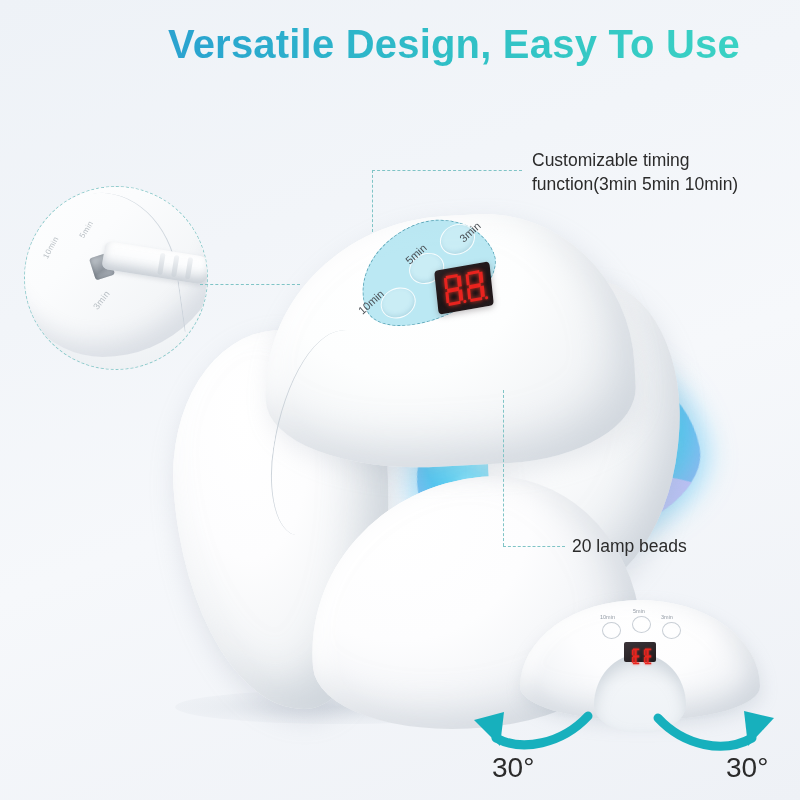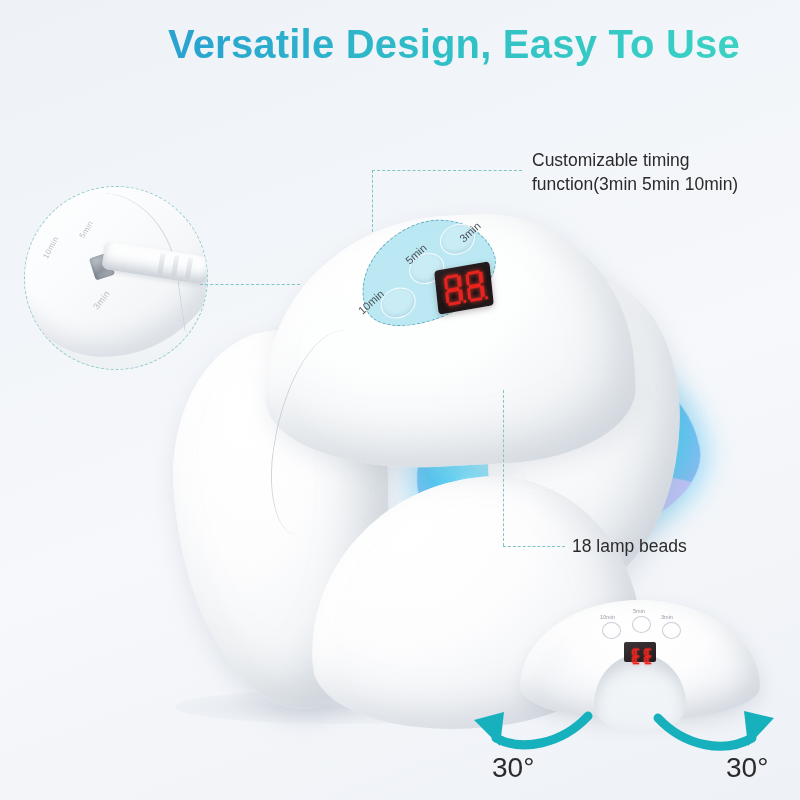--- a/index.html
+++ b/index.html
@@ -500,21 +500,21 @@
     </div>
   </div>
 
   <div class="dline v" style="left:372px; top:170px; height:62px;"></div>
   <div class="dline h" style="left:372px; top:170px; width:150px;"></div>
   <div class="callout-text" style="left:532px; top:148px;">Customizable timing
 function(3min 5min 10min)</div>
 
   <div class="dline v" style="left:503px; top:390px; height:156px;"></div>
   <div class="dline h" style="left:503px; top:546px; width:62px;"></div>
-  <div class="callout-text" style="left:572px; top:534px;">18 lamp beads</div>
+  <div class="callout-text" style="left:572px; top:534px;">20 lamp beads</div>
 
   <div id="small-shadow"></div>
   <div id="device-small">
     <div id="small-arch"></div>
     <div id="small-notch"></div>
 
     <div class="small-btn" style="left:82px;  top:22px;"></div>
     <div class="small-btn" style="left:112px; top:16px;"></div>
     <div class="small-btn" style="left:142px; top:22px;"></div>
     <div class="small-btn-label" style="left:80px;  top:14px;">10min</div>

